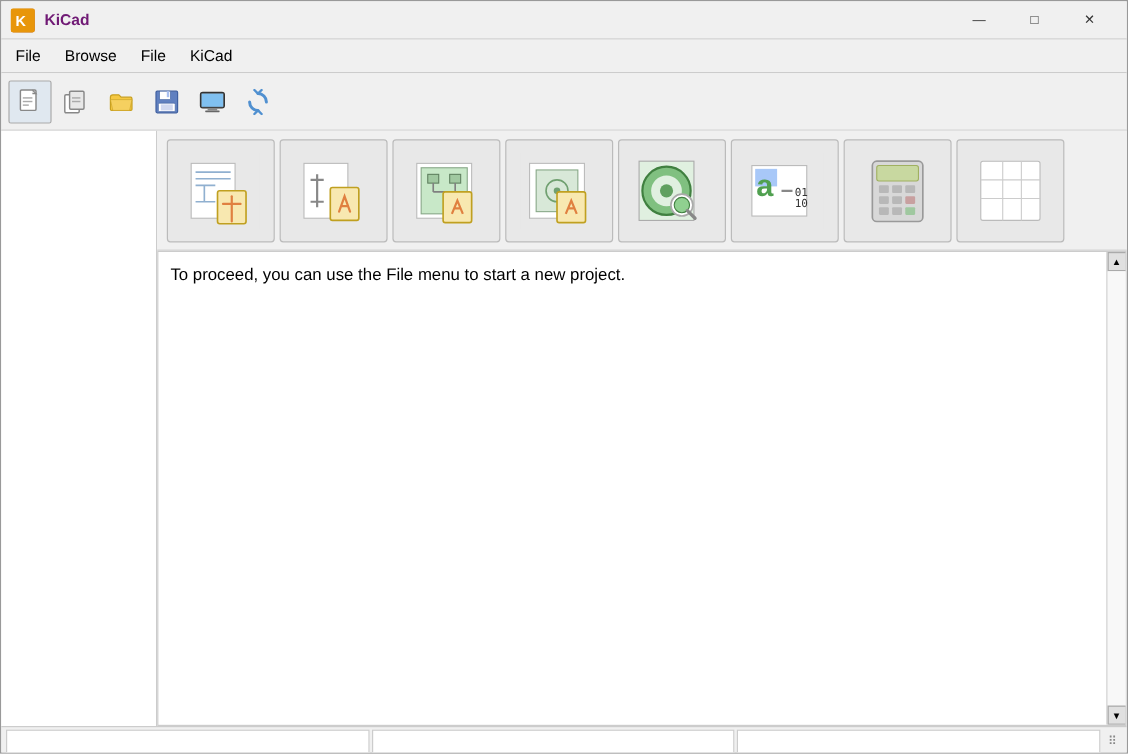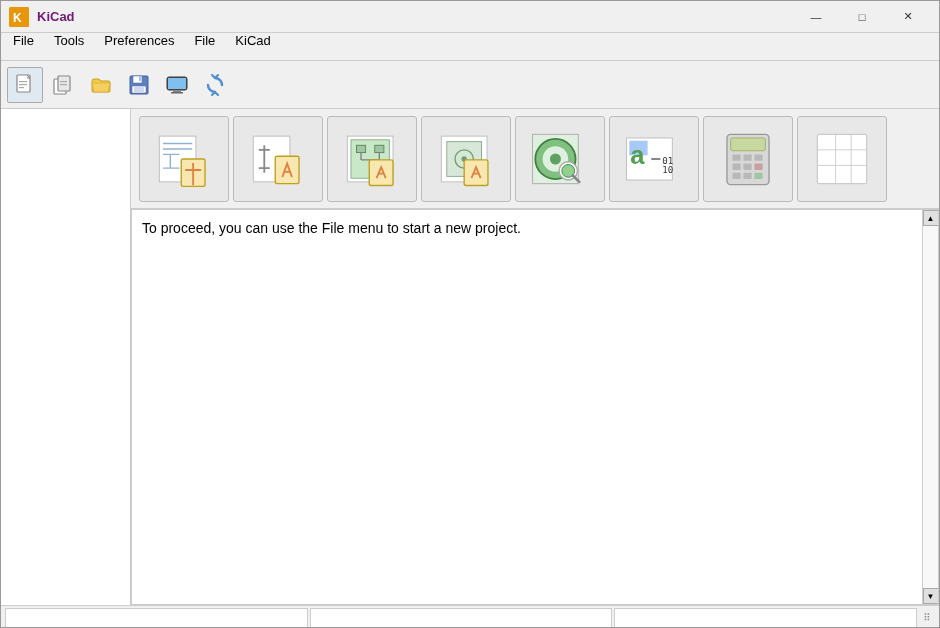--- a/index.html
+++ b/index.html
@@ -57,21 +57,21 @@
       color: #333;
       background: transparent;
       border: none;
     }
 
     
     #menu-bar {
       height: 28px;
       background: #f0f0f0;
       display: flex;
-      align-items: flex-start;
+      align-items: center;
       border-bottom: 1px solid #ccc;
       padding: 0 2px;
     }
     .menu-item {
       padding: 0 10px;
       display: flex;
       align-items: center;
       cursor: pointer;
       font-size: 13px;
       color: #000;
@@ -242,22 +242,21 @@
   <span id="title-text">KiCad</span>
   <div id="window-controls">
     <button class="win-btn">—</button>
     <button class="win-btn">□</button>
     <button class="win-btn close">✕</button>
   </div>
 </div>
 
 <div id="menu-bar">
 <div class="menu-item">File</div>
-    <div class="menu-item">Tools</div>
-    <div class="menu-item">Preferences</div>
+    <div class="menu-item">Browse</div>
     <div class="menu-item">File</div>
     <div class="menu-item">KiCad</div>
   </div>
 
 <div id="toolbar">
 <div class="toolbar-btn active" title="New">
       <svg width="22" height="22" viewBox="0 0 22 22">
         <rect x="3" y="1" width="13" height="17" rx="1" fill="white" stroke="#888" stroke-width="1.2"></rect>
         <polyline points="13,1 16,4 13,4" fill="#ddd" stroke="#888" stroke-width="1"></polyline>
         <rect x="5" y="7" width="8" height="1.2" fill="#aaa"></rect>

